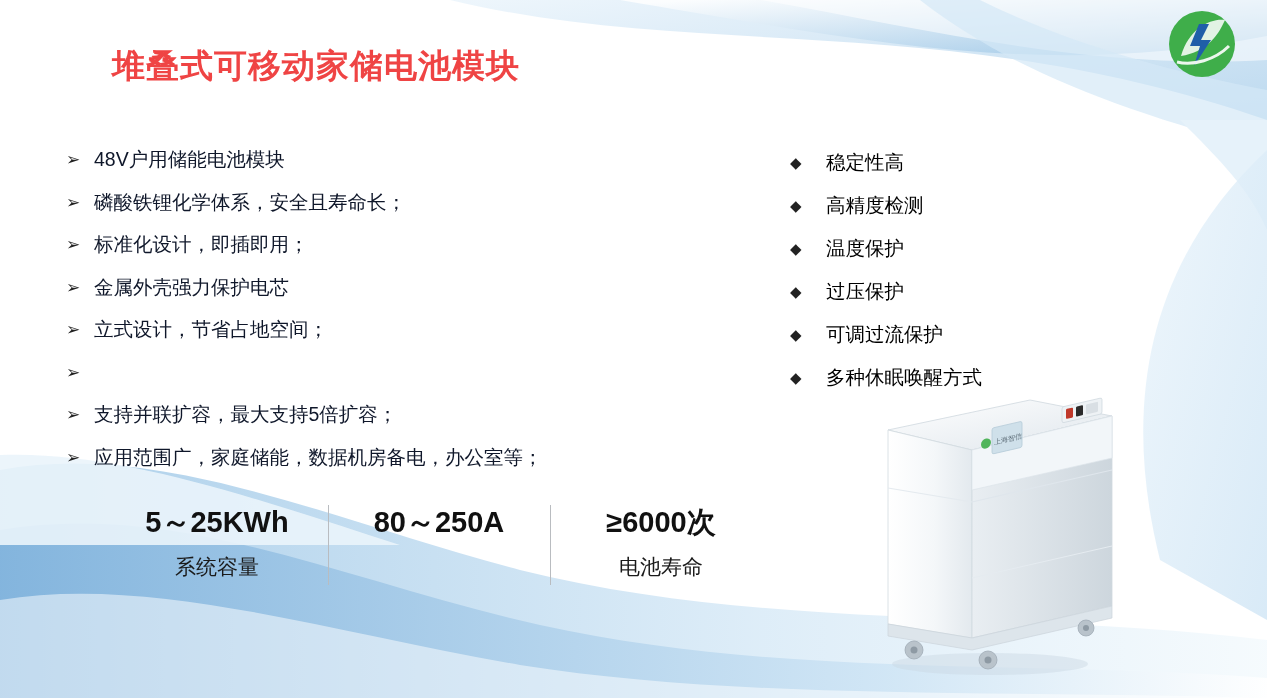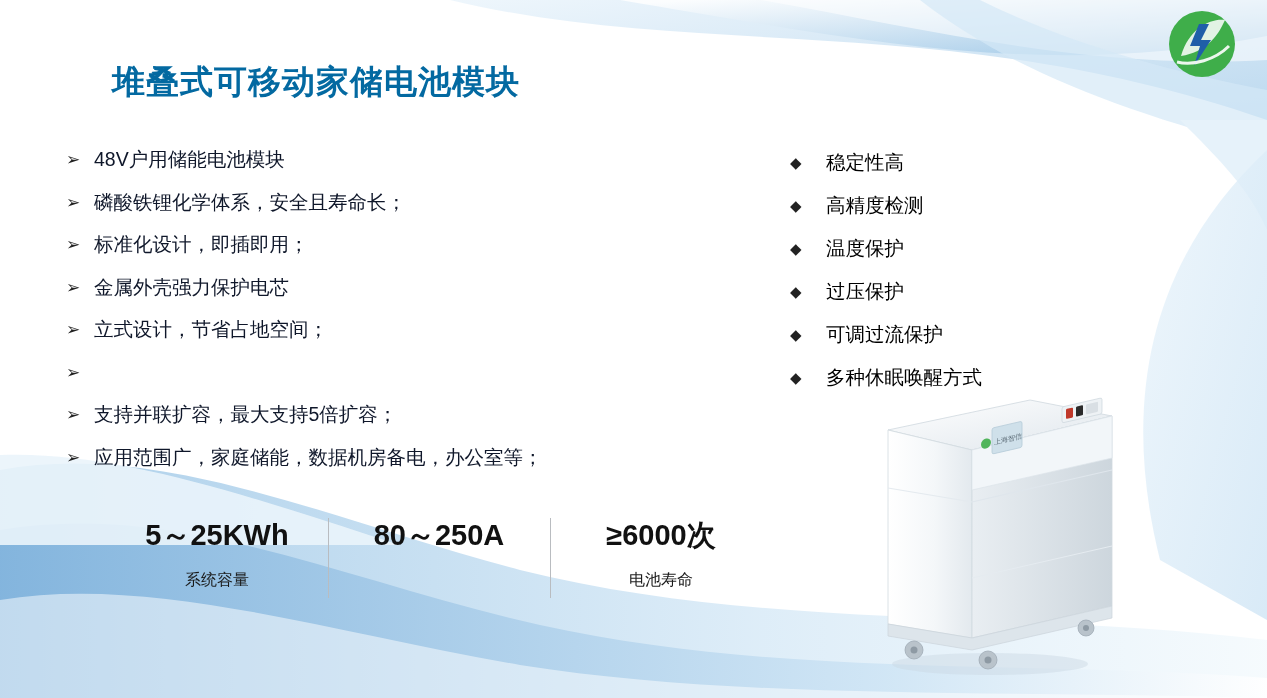--- a/index.html
+++ b/index.html
@@ -36,24 +36,24 @@
     right: 22px;
     top: 8px;
     width: 86px;
     height: 76px;
   }
 
   
   .title {
     position: absolute;
     left: 112px;
-    top: 60px;
+    top: 44px;
     font-size: 33px;
     font-weight: bold;
-    color: #0369a1;
+    color: #ef4444;
     letter-spacing: 1px;
     white-space: nowrap;
     font-family: Liberation Serif, serif;
   }
 
   
   .left-list {
     position: absolute;
     left: 66px;
     top: 147px;
@@ -102,21 +102,21 @@
     font-size: 19.5px;
     color: #000000;
     line-height: 25px;
     white-space: nowrap;
   }
 
   
   .stats {
     position: absolute;
     left: 106px;
-    top: 512px;
+    top: 499px;
     display: flex;
     align-items: stretch;
   }
   .stat {
     width: 222px;
     text-align: center;
     position: relative;
   }
   .stat + .stat::before {
     content: "";
@@ -128,21 +128,21 @@
     background: #b9bcc0;
   }
   .stat .value {
     font-size: 29px;
     font-weight: bold;
     color: #111;
     line-height: 46px;
     white-space: nowrap;
   }
   .stat .label {
-    font-size: 16px;
+    font-size: 21px;
     color: #1a1a1a;
     line-height: 44px;
     white-space: nowrap;
   }
 
   
   .product {
     position: absolute;
     left: 880px;
     top: 392px;

